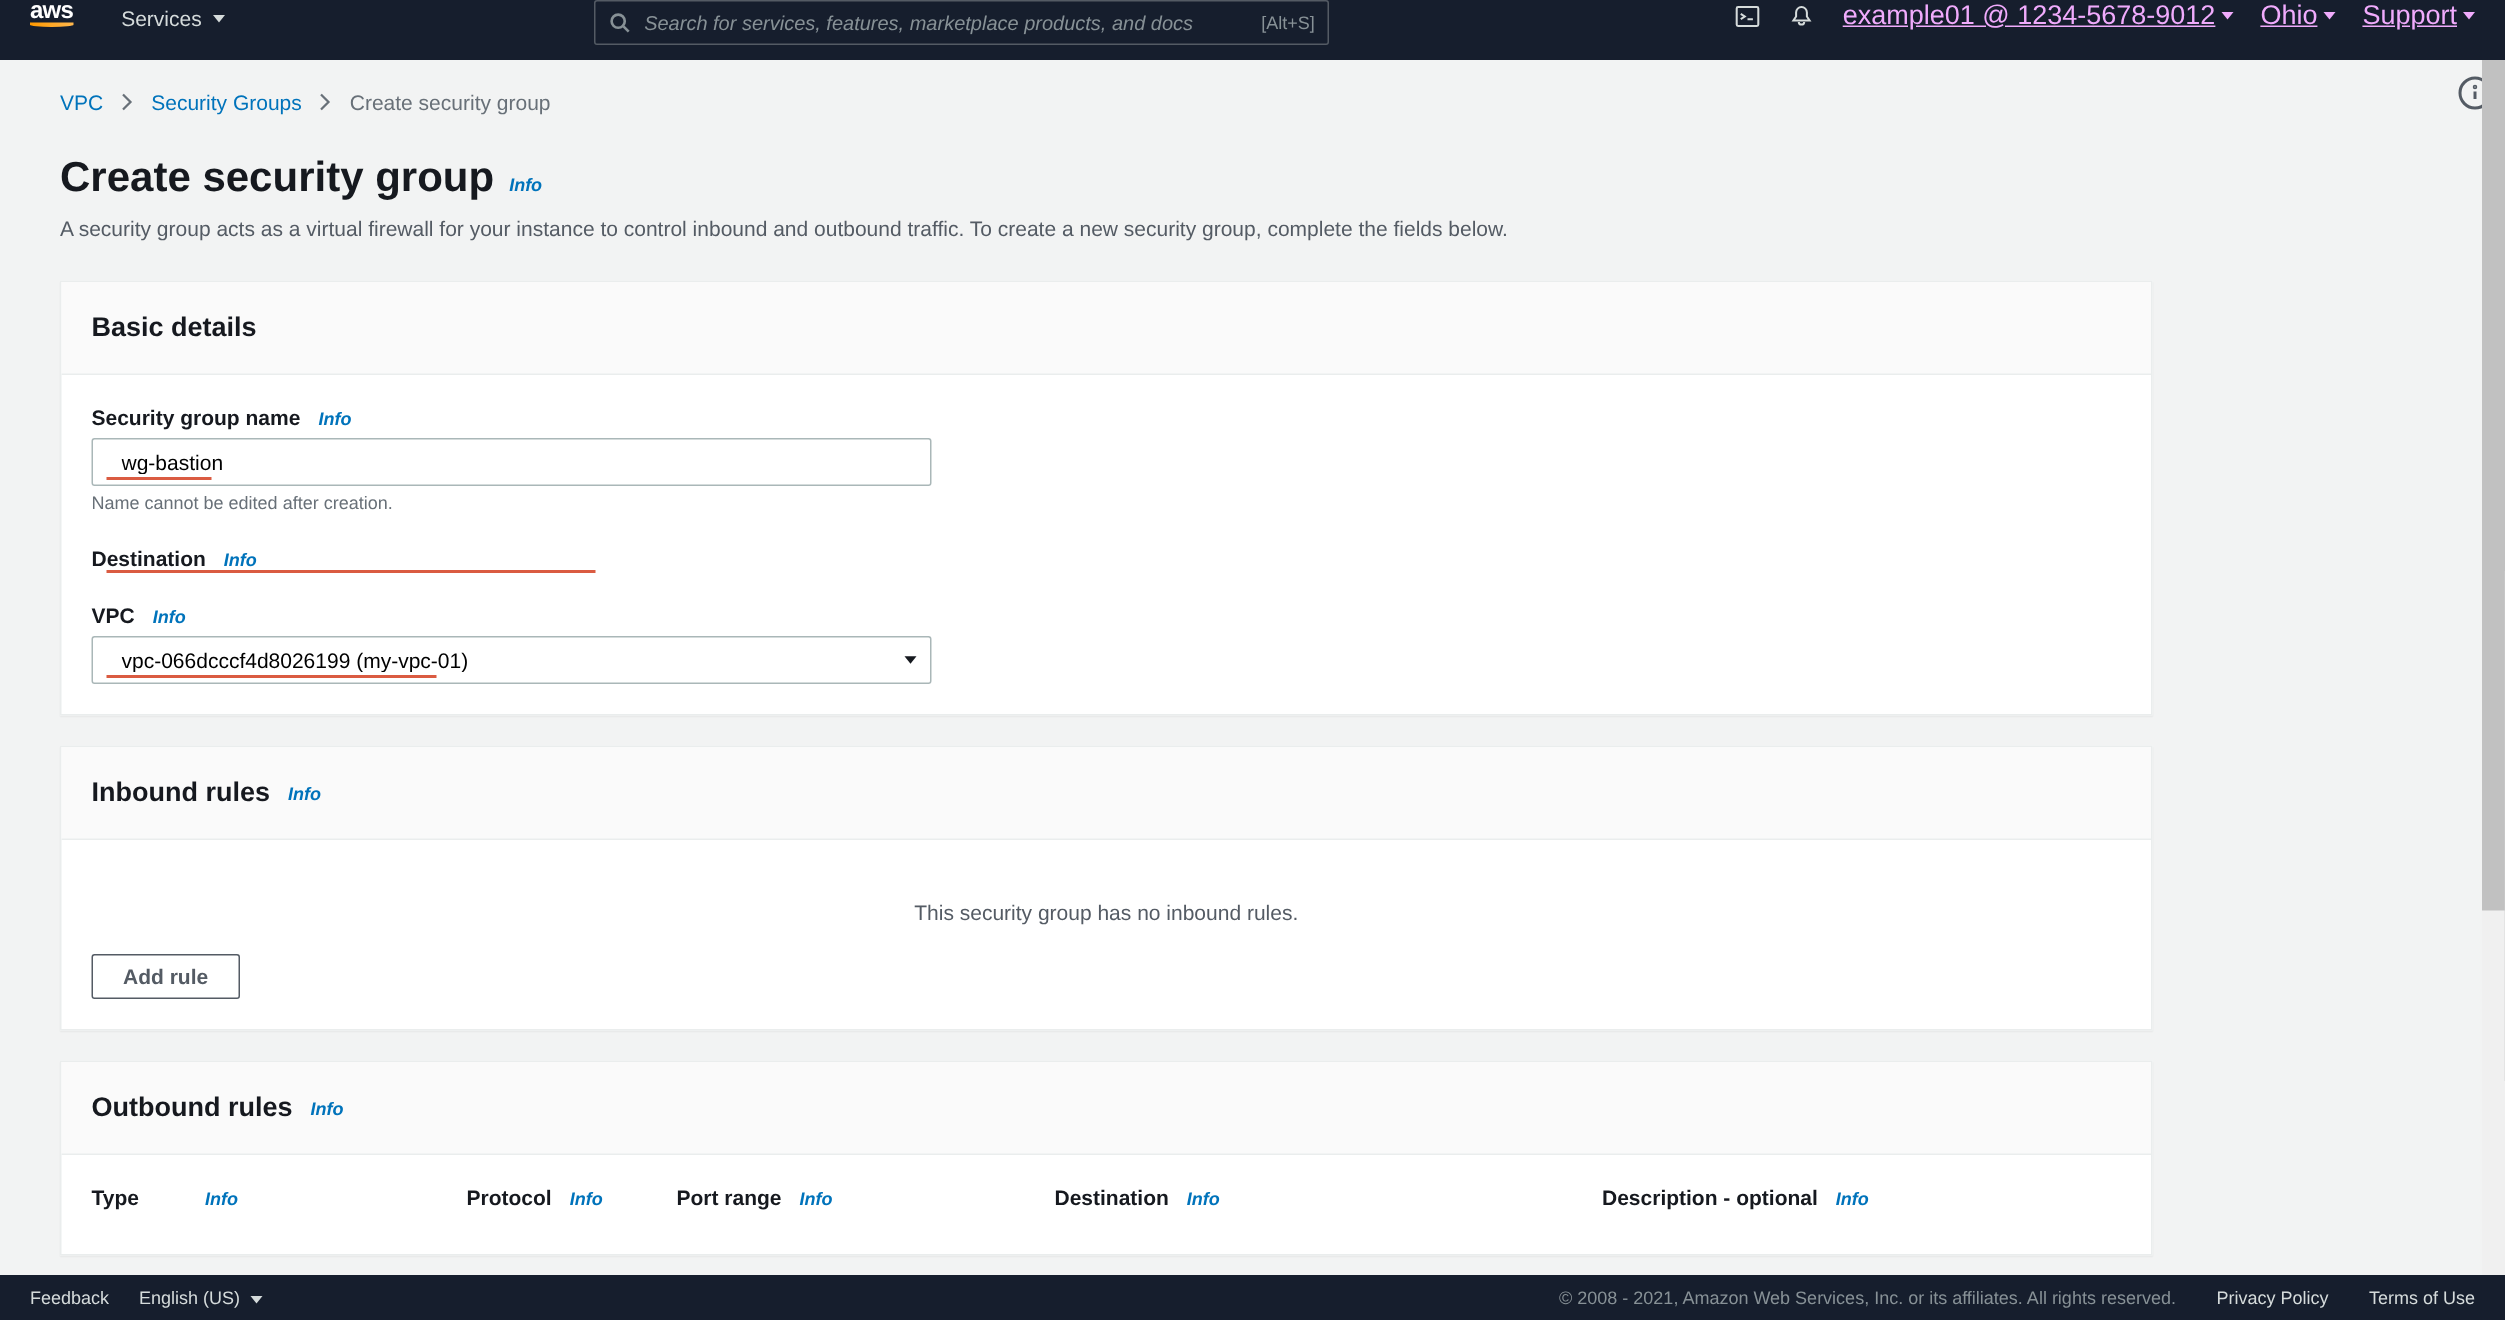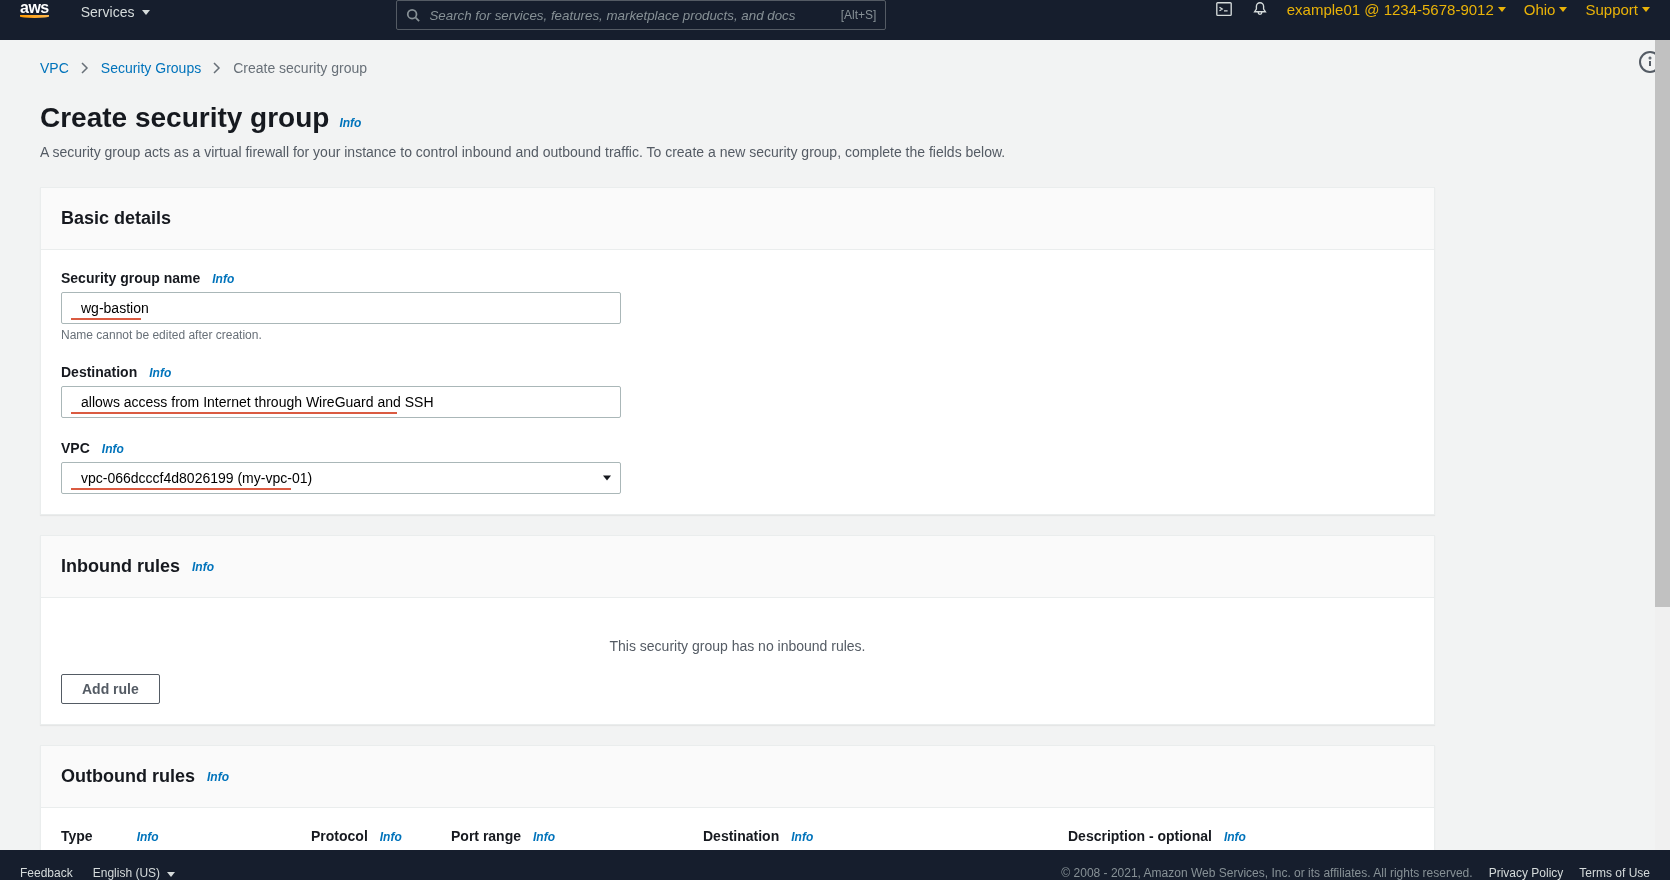--- a/index.html
+++ b/index.html
@@ -13,21 +13,21 @@
     .services-btn { color: #d5dbdb; cursor: pointer; display: flex; align-items: center; gap: 4px; padding: 4px 8px; }
     .caret-down { display: inline-block; width: 0; height: 0; border-left: 4px solid transparent; border-right: 4px solid transparent; border-top: 5px solid currentColor; margin-left: 4px; }
     .search-wrapper { flex: 0 0 auto; margin-left: 238px; position: relative; }
     .search-box { background: transparent; border: 1px solid #545b64; border-radius: 2px; width: 490px; height: 30px; padding: 0 70px 0 32px; color: #d5dbdb; font-style: italic; }
     .search-box::placeholder { color: #879196; font-style: italic; }
     .search-icon { position: absolute; left: 10px; top: 50%; transform: translateY(-50%); width: 14px; height: 14px; }
     .search-kbd { position: absolute; right: 10px; top: 50%; transform: translateY(-50%); color: #879196; font-size: 12px; font-style: normal; }
     .header-spacer { flex: 1; }
     .header-right { display: flex; align-items: center; gap: 18px; }
     .header-icon { width: 18px; height: 18px; cursor: pointer; color: #d5dbdb; }
-    .header-item { color: #eab308; cursor: pointer; display: flex; align-items: center; font-size: 15px; }
+    .header-item { color: #f0abfc; cursor: pointer; display: flex; align-items: center; font-size: 18px; text-decoration: underline; }
     
     
     .page-wrapper { display: flex; }
     .main-content { flex: 1; padding: 20px 40px 60px 40px; max-width: 1475px; }
     
     
     .breadcrumbs { display: flex; align-items: center; gap: 12px; margin-bottom: 26px; font-size: 14px; }
     .breadcrumb-link { color: #0073bb; text-decoration: none; cursor: pointer; }
     .breadcrumb-sep { color: #687078; display: inline-block;}
     .breadcrumb-current { color: #687078; }
@@ -65,24 +65,24 @@
     .rules-table-header { display: flex; gap: 20px; padding: 0 0 10px 0; }
     .th-group { display: flex; align-items: baseline; gap: 12px; }
     .th-label { font-weight: 700; }
     .col-type { width: 230px; gap: 44px; }
     .col-protocol { width: 120px; }
     .col-port { width: 232px; }
     .col-dest { width: 345px; }
     .col-desc { width: 324px; }
     
     
-    .aws-footer { position: fixed; bottom: 0; left: 0; right: 0; background: #161e2d; height: 30px; display: flex; align-items: flex-end; padding: 0 20px; color: #d5dbdb; font-size: 12px; }
+    .aws-footer { position: fixed; bottom: 0; left: 0; right: 0; background: #161e2d; height: 30px; display: flex; align-items: center; padding: 0 20px; color: #d5dbdb; font-size: 12px; }
     .footer-left { display: flex; gap: 20px; align-items: center;}
     .footer-spacer { flex: 1; }
-    .footer-right { display: flex; gap: 16px; align-items: center;}
+    .footer-right { display: flex; gap: 27px; align-items: center;}
     .footer-link { color: #d5dbdb; cursor: pointer; }
     .footer-copy { color: #879196; }
     
     
     .info-rail { position: absolute; right: 8px; top: 50px; width: 24px; height: 24px; cursor: pointer; color: #545b64; }
     
     
     .fake-scrollbar { position: fixed; right: 0; top: 40px; bottom: 30px; width: 15px; background: #f0f0f0; }
     .fake-thumb { position: absolute; top: 0; width: 100%; height: 70%; background: #c1c1c1; }
   </style>
@@ -174,21 +174,20 @@
           </div>
           <div class="form-hint">Name cannot be edited after creation.</div>
         </div>
 
         <div class="form-group">
           <div class="form-label-row">
             <span class="form-label">Destination</span>
             <span class="info-link">Info</span>
           </div>
           <div class="input-with-underline">
-            <input class="form-input" value="allows access from Internet through WireGuard and SSH" style="">
             <span class="spellcheck-underline" style="width:326px;"></span>
           </div>
         </div>
 
         <div class="form-group">
           <div class="form-label-row">
             <span class="form-label">VPC</span>
             <span class="info-link">Info</span>
           </div>
           <div class="select-wrapper input-with-underline">

